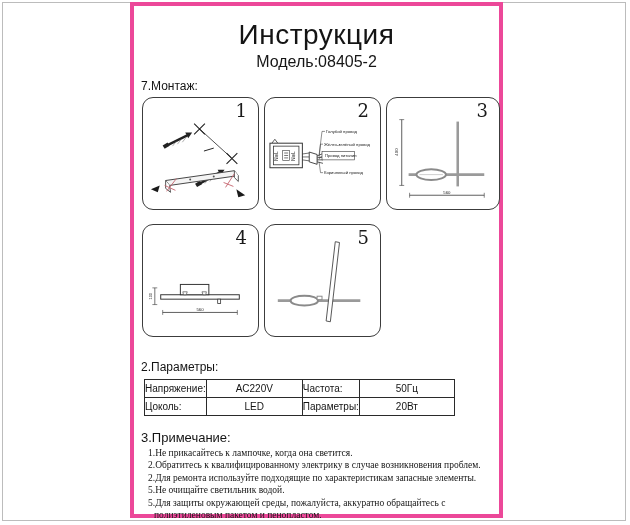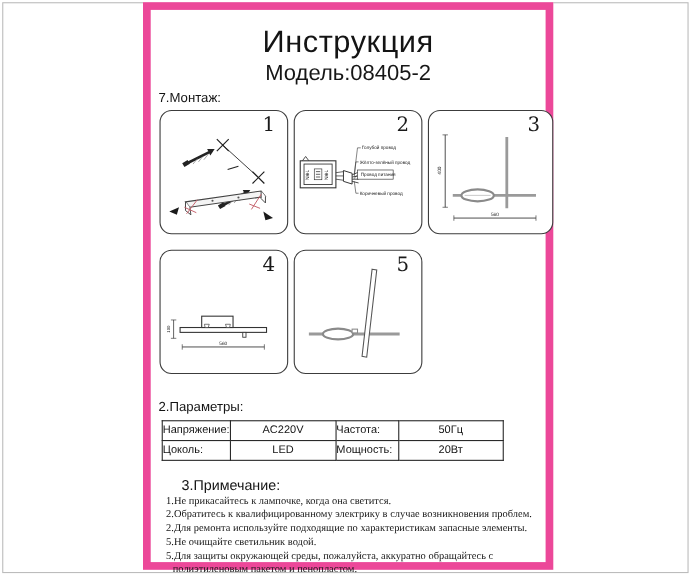--- a/index.html
+++ b/index.html
@@ -7,34 +7,34 @@
     width:630px;height:525px;position:relative;background:#ffffff;
     font-family:"Liberation Sans",sans-serif;color:#111;
     -webkit-font-smoothing:antialiased;
   }
   .outer-frame{
     position:absolute;left:2px;top:2px;width:624px;height:519px;
     border:1px solid #bcbcbc;box-sizing:border-box;
   }
   .sheet{
     position:absolute;left:130px;top:2px;width:373px;height:516px;
-    background:#ffffff;border:7px solid #ec4899;box-sizing:border-box;
+    background:#ffffff;border:4px solid #ec4899;box-sizing:border-box;
   }
   .title{
     position:absolute;top:13px;left:0;width:100%;text-align:center;
     font-size:28px;letter-spacing:0.5px;color:#141414;
   }
   .model{
     position:absolute;top:47px;left:0;width:100%;text-align:center;
-    font-size:20px;color:#161616;
+    font-size:16px;color:#161616;
   }
   .sec-head{position:absolute;font-size:12px;color:#141414;}
   #sec-montage{left:7px;top:73px;}
   #sec-params{left:7px;top:354px;}
-  #sec-notes{left:7px;top:424px;font-size:13px;margin-left:21px;}
+  #sec-notes{left:7px;top:424px;font-size:13px;}
   .dbox{
     position:absolute;border:1px solid #3c3c3c;border-radius:11px;
     background:#fff;box-sizing:border-box;
   }
   #box1{left:8px;top:91px;width:117px;height:113px;}
   #box2{left:130px;top:91px;width:117px;height:113px;}
   #box3{left:252px;top:91px;width:114px;height:113px;}
   #box4{left:8px;top:218px;width:117px;height:113px;}
   #box5{left:130px;top:218px;width:117px;height:113px;}
   .boxnum{
@@ -212,21 +212,21 @@
     <tbody>
         <tr>
       <td class="lbl">Напряжение:</td>
       <td class="val">AC220V</td>
       <td class="lbl">Частота:</td>
       <td class="val">50Гц</td>
     </tr>
     <tr>
       <td class="lbl">Цоколь:</td>
       <td class="val">LED</td>
-      <td class="lbl">Мощность:</td>
+      <td class="lbl">Параметры:</td>
       <td class="val">20Вт</td>
     </tr>
   </tbody>
     </table>
 
   <div class="sec-head" id="sec-notes">3.Примечание:</div>
 
   <div class="notes-list">
     <div class="note-item">1.Не прикасайтесь к лампочке, когда она светится.</div>
     <div class="note-item">2.Обратитесь к квалифицированному электрику в случае возникновения проблем.</div>

